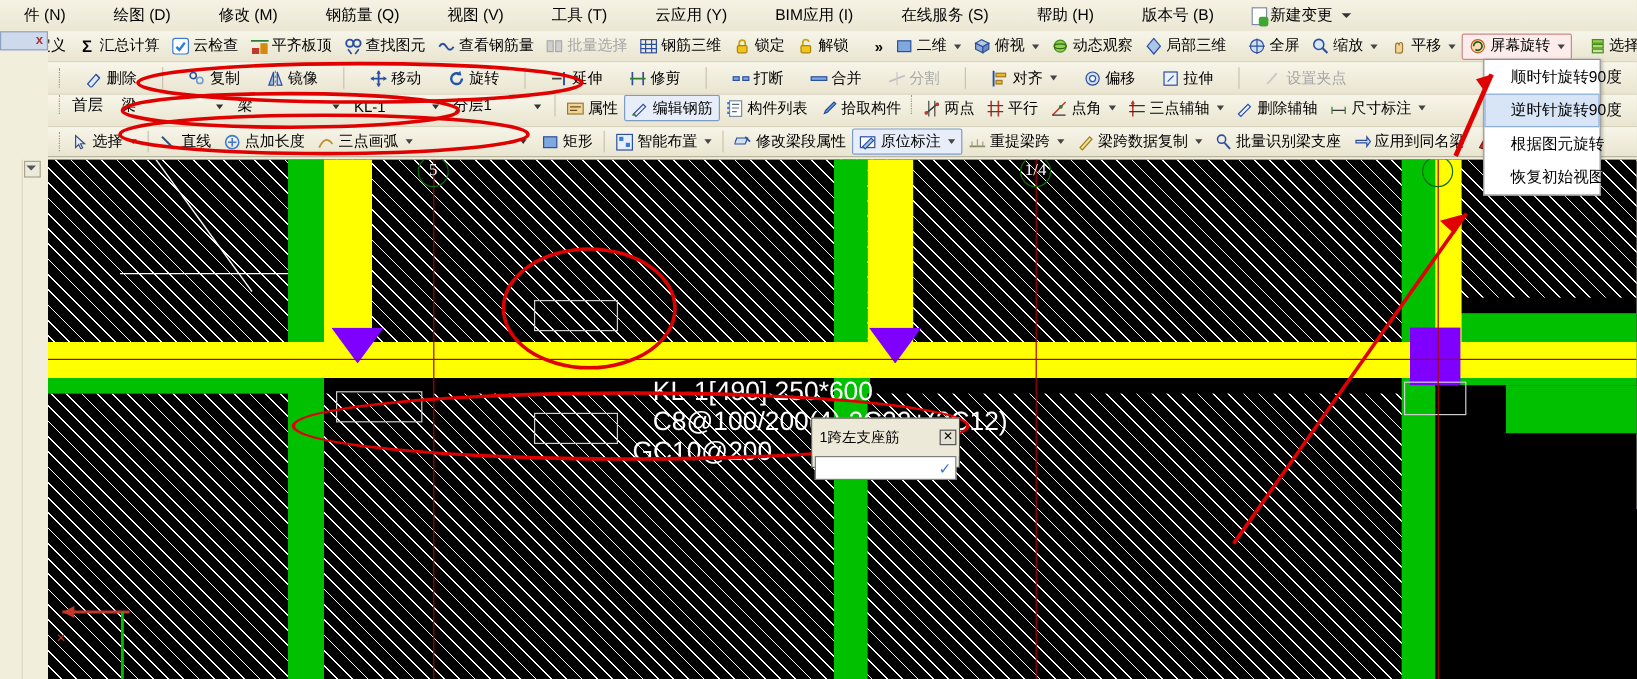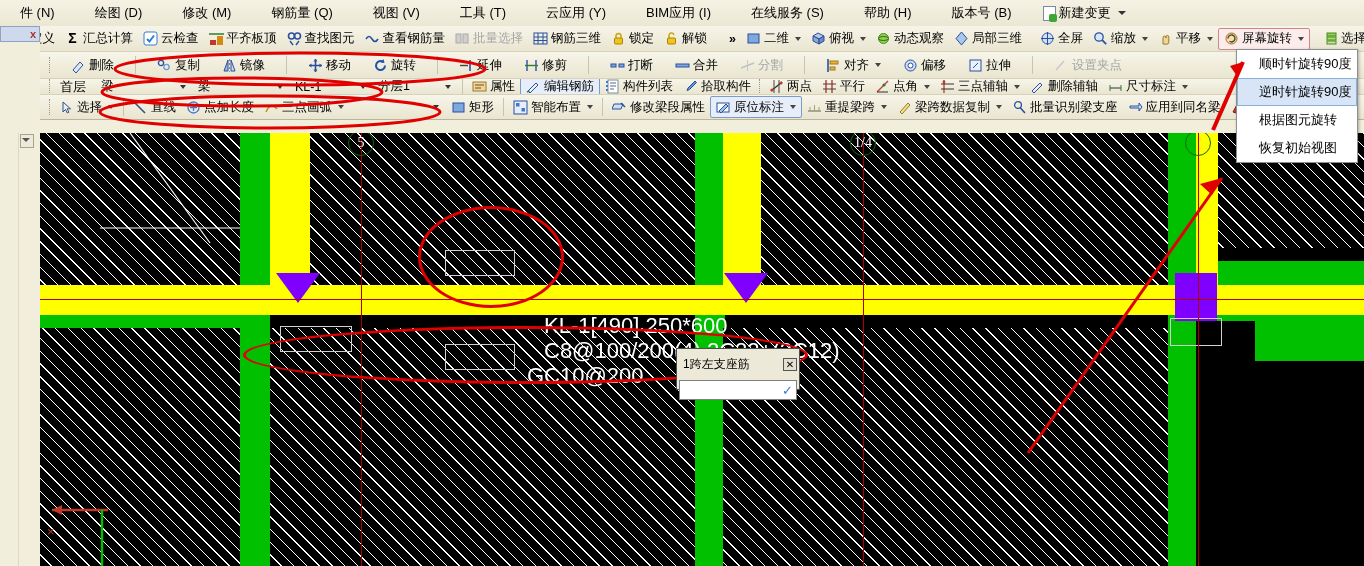--- a/index.html
+++ b/index.html
@@ -86,21 +86,21 @@
   .tb-btn.disabled { color: #a6a6a6; }
   .tb-sep { width:1px; height:18px; background:#c9c4ad; margin: 0 4px; }
   .tb-dots { width:2px; height:16px; border-left:1px dotted #9a9580; margin:0 3px; }
   .mini-caret { width:0;height:0;border-left:3.5px solid transparent;
     border-right:3.5px solid transparent;border-top:4px solid #444; margin-left:3px; }
 
   .ico { width:15px; height:15px; display:inline-block; position:relative; flex:0 0 auto;}
 
   
   .row2 {
-    height: 16px; display:flex; align-items:center;
+    height: 27px; display:flex; 
     background: linear-gradient(#f7f5e9, #e9e5d0);
     border-bottom:1px solid #d7d2bc;
     padding-left: 46px; position: relative; overflow:hidden;
   }
   .lbl-floor { font-size:13px; padding: 0 10px 0 6px; }
   .combo {
     height: 19px; background:#fff; border:1px solid #9a9a8a;
     display:flex; align-items:center; justify-content:space-between;
     padding: 0 2px 0 5px; font-size:12.5px; margin-right:5px;
   }
@@ -896,20 +896,20 @@
     <ellipse cx="300" cy="69" rx="185" ry="16" fill="none" stroke="#e00000" stroke-width="3"></ellipse>
 
     <ellipse cx="242" cy="92" rx="140" ry="14" fill="none" stroke="#e00000" stroke-width="3"></ellipse>
 
     <ellipse cx="270" cy="112" rx="170" ry="16" fill="none" stroke="#e00000" stroke-width="3"></ellipse>
 
     <path d="M1213 130 L1243 62" stroke="#e00000" stroke-width="4" fill="none"></path>
     <path d="M1243 62 l-13 4 l7 10 z" fill="#e00000"></path>
   </svg>
 
-  <div class="dropdown" style="left:1236px; top:49px; width:122px;">
+  <div class="dropdown" style="left:1236px; top:49px; width:98px;">
     <div class="dd-item">顺时针旋转90度</div>
     <div class="dd-item sel">逆时针旋转90度</div>
     <div class="dd-item">根据图元旋转</div>
     <div class="dd-item">恢复初始视图</div>
   </div>
 
 </div>
 
 </body></html>

